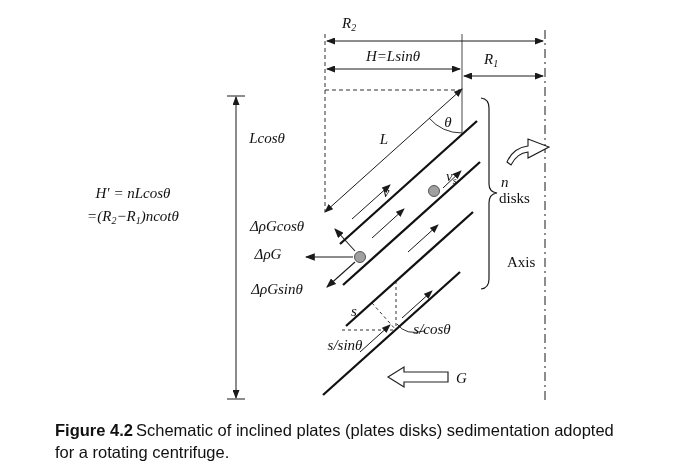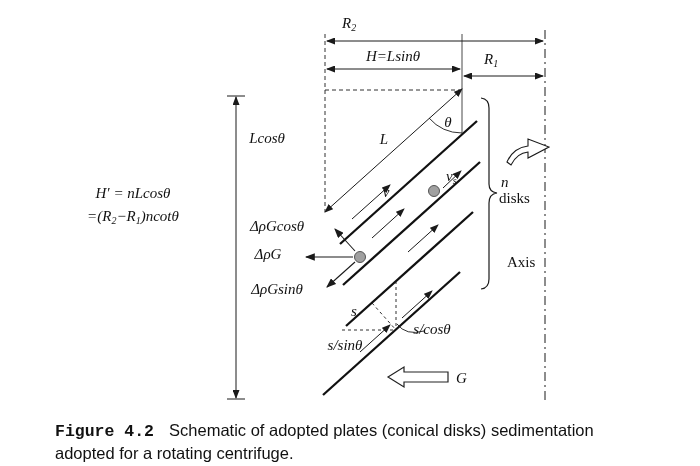--- a/index.html
+++ b/index.html
@@ -4,21 +4,21 @@
 <style>
   html,body{margin:0;padding:0;background:#ffffff;}
   body{width:700px;height:466px;position:relative;overflow:hidden;}
   svg{display:block;position:absolute;left:0;top:0;}
   .m{font-family:"Liberation Serif","DejaVu Serif",serif;font-style:italic;font-size:15px;fill:#111;}
   .mu{font-style:normal;}
   .sub{font-size:10px;}
   .caption{position:absolute;left:55px;top:420px;width:578px;
     font-family:"Liberation Sans","DejaVu Sans",sans-serif;font-size:16.5px;
     line-height:1.32;color:#111;}
-  .cap-label{font-weight:bold;margin-right:15px;font-family:Liberation Mono, monospace;}
+  .cap-label{font-weight:bold;margin-right:3px;}
 </style>
 </head>
 <body>
 
 <svg width="700" height="466" viewBox="0 0 700 466">
   <defs>
     <marker id="ah" markerWidth="9" markerHeight="7" refX="8" refY="3.5" orient="auto">
       <path d="M0,0 L9,3.5 L0,7 Z" fill="#1a1a1a"></path>
     </marker>
     <marker id="ahr" markerWidth="9" markerHeight="7" refX="1" refY="3.5" orient="auto">
@@ -100,14 +100,14 @@
     <text class="m" x="268" y="259" text-anchor="middle">ΔρG</text>
     <text class="m" x="277" y="294" text-anchor="middle">ΔρGsinθ</text>
     <text class="m" x="354" y="316" text-anchor="middle">s</text>
     <text class="m" x="345" y="350" text-anchor="middle">s/sinθ</text>
     <text class="m" x="432" y="334" text-anchor="middle">s/cosθ</text>
     <text class="m" x="456" y="383">G</text>
   </g>
 </svg>
 
 <div class="caption">
-  <span class="cap-label">Figure 4.2</span><span>Schematic of adopted plates (conical disks) sedimentation adopted for a rotating centrifuge.</span>
+  <span class="cap-label">Figure 4.2</span><span>Schematic of inclined plates (plates disks) sedimentation adopted for a rotating centrifuge.</span>
 </div>
 
 </body></html>

